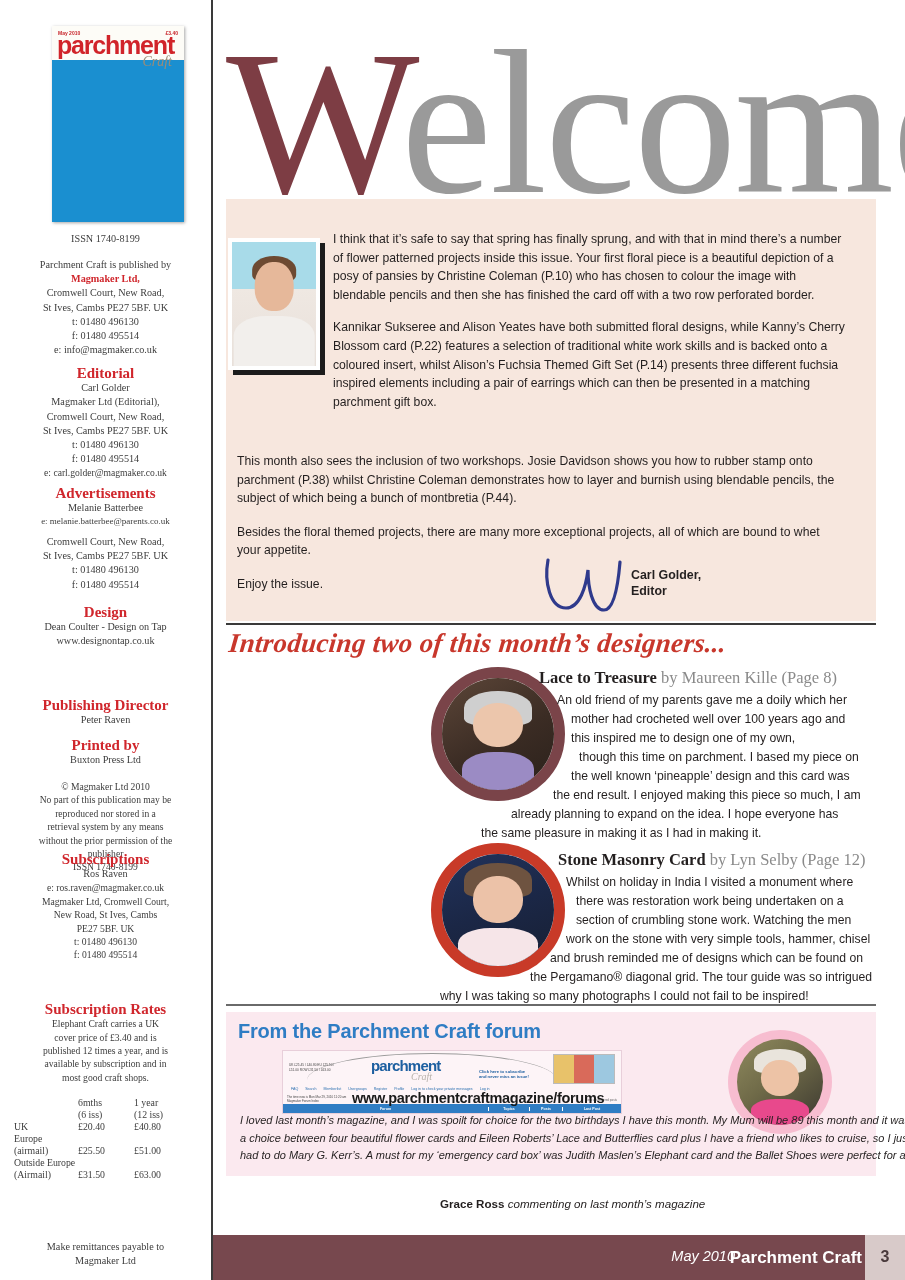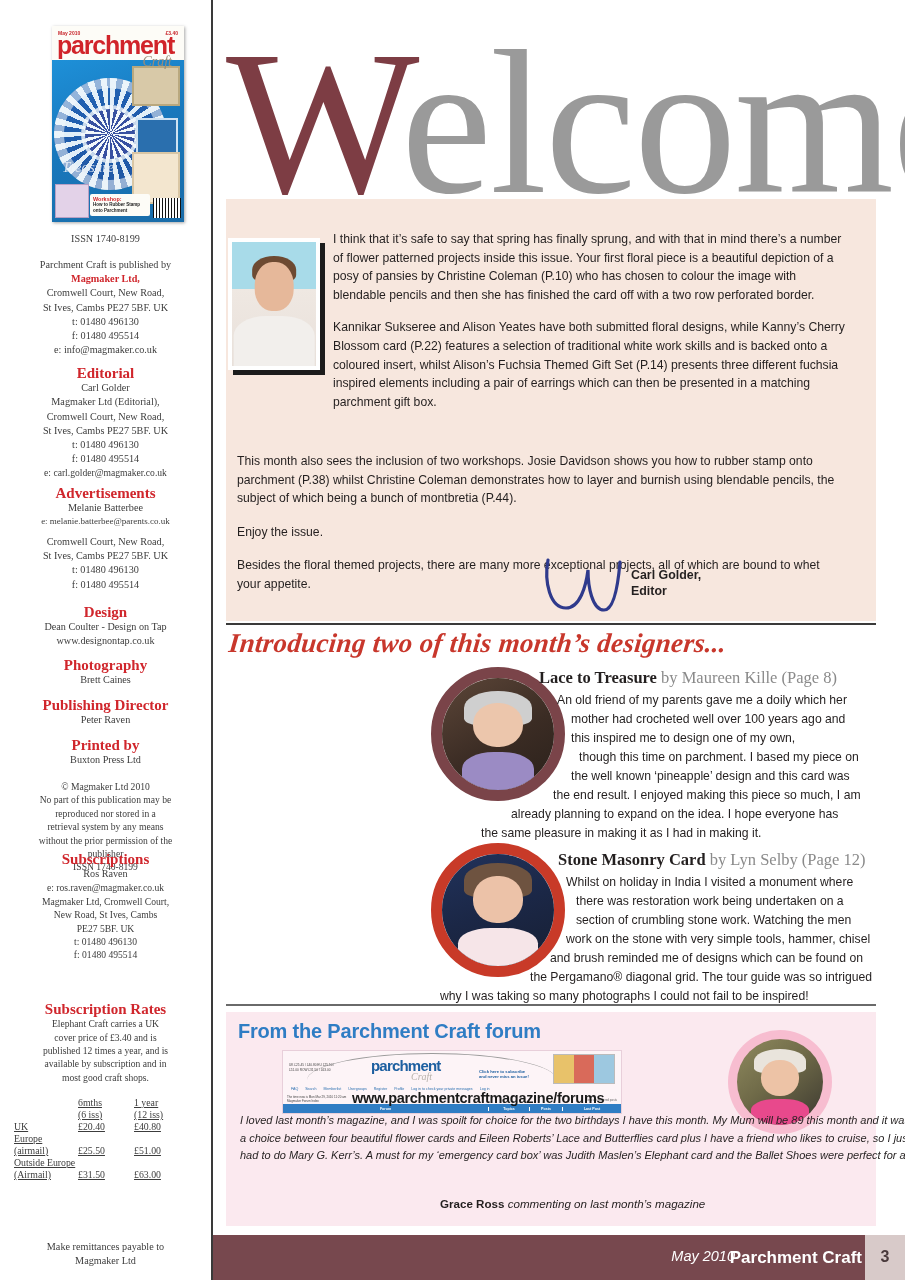--- a/index.html
+++ b/index.html
@@ -61,21 +61,21 @@
   .cover-thumb .cv-badge{position:absolute;left:3px;bottom:4px;width:32px;height:32px;background:#e3d2e8;border:1px solid #b9a0c4;}
   .cover-thumb .cv-bar{position:absolute;right:3px;bottom:4px;width:28px;height:20px;
     background:repeating-linear-gradient(90deg,#111 0 1px,#fff 1px 3px);}
 
   .sb-text{position:absolute;left:8px;right:8px;text-align:center;color:#3c3c3c;font-size:10.2px;line-height:14.2px;}
   .sb-head{color:#d0262c;font-weight:bold;font-size:15px;margin-bottom:1px;}
   .sb-red{color:#d0262c;font-weight:bold;}
   .sb-small{font-size:9.6px;line-height:13.4px;}
 
   .rates-table{width:100%;border-collapse:collapse;font-size:9.8px;color:#3c3c3c;}
-  .rates-table td{padding:0 0 1px 0;vertical-align:top;text-align:left;text-decoration:underline;}
+  .rates-table td{padding:0 0 1px 0;vertical-align:top;text-align:left;}
 
   
   .main{position:absolute;left:213px;top:0;right:0;bottom:0;}
 
   .masthead{position:absolute;left:13px;top:32px;width:660px;height:190px;}
   .masthead .wl{
     font-family:"Liberation Serif",serif;
     font-size:205px;line-height:182px;letter-spacing:-2px;white-space:nowrap;
   }
   .masthead .wl .w1{color:#7d3d44;}
@@ -162,21 +162,21 @@
   }
   .d1-text{position:absolute;left:326px;top:668px;width:386px;}
   .d1-text .l{display:block;white-space:nowrap;}
   .d2-text{position:absolute;left:345px;top:850px;width:372px;}
   .d2-text .l{display:block;white-space:nowrap;}
 
   .d-rule{position:absolute;left:13px;top:1004px;width:650px;height:1.5px;background:#6a6a6a;}
 
   
   .forum{
-    position:absolute;left:13px;top:1012px;width:650px;height:214px;
+    position:absolute;left:13px;top:1012px;width:650px;height:164px;
     background:#fbe9ef;
   }
   .forum-title{
     position:absolute;left:12px;top:8px;
     font-family:"Liberation Sans",sans-serif;font-weight:bold;
     font-size:20px;color:#2f7dc4;letter-spacing:-.2px;
   }
   .forum-shot{
     position:absolute;left:56px;top:38px;width:338px;height:62px;
     background:#fdf4f7;border:1px solid #e8cfda;overflow:hidden;
@@ -251,34 +251,20 @@
   }
 </style>
 </head>
 <body>
 
 <div class="page">
 
   <div class="sidebar">
 
     <div class="cover-thumb">
-      <div class="cv-body">
-        <div class="doily"></div>
-        <div class="cv-sq1"></div>
-        <div class="cv-sq2"></div>
-        <div class="cv-sq3"></div>
-        <div class="cv-treasure">Treasure</div>
-        <div class="cv-badge"></div>
-        <div class="cv-ws">
-          <b>Workshop:</b>
-          <span>How to Rubber Stamp</span>
-          <span>onto Parchment</span>
-        </div>
-        <div class="cv-bar"></div>
-      </div>
       <div class="cv-top"></div>
       <div class="cv-date">May 2010</div>
       <div class="cv-price">£3.40</div>
       <div class="cv-logo">parchment</div>
       <div class="cv-logo2">Craft</div>
     </div>
 
     <div class="sb-text" style="top:232px;">ISSN 1740-8199</div>
 
     <div class="sb-text" style="top:258px;">
@@ -314,24 +300,20 @@
       <div>t: 01480 496130</div>
       <div>f: 01480 495514</div>
     </div>
 
     <div class="sb-text" style="top:605px;">
       <div class="sb-head">Design</div>
       <div>Dean Coulter - Design on Tap</div>
       <div>www.designontap.co.uk</div>
     </div>
 
-    <div class="sb-text" style="top:658px;">
-      <div class="sb-head">Photography</div>
-      <div>Brett Caines</div>
-    </div>
 
     <div class="sb-text" style="top:698px;">
       <div class="sb-head">Publishing Director</div>
       <div>Peter Raven</div>
     </div>
 
     <div class="sb-text" style="top:738px;">
       <div class="sb-head">Printed by</div>
       <div>Buxton Press Ltd</div>
     </div>
@@ -432,22 +414,22 @@
       </div>
     </div>
 
     <div class="welcome-text" style="top:230px;">
       <p>I think that it’s safe to say that spring has finally sprung, and with that in mind there’s a number of flower patterned projects inside this issue. Your first floral piece is a beautiful depiction of a posy of pansies by Christine Coleman (P.10) who has chosen to colour the image with blendable pencils and then she has finished the card off with a two row perforated border.</p>
       <p>Kannikar Sukseree and Alison Yeates have both submitted floral designs, while Kanny’s Cherry Blossom card (P.22) features a selection of traditional white work skills and is backed onto a coloured insert, whilst Alison’s Fuchsia Themed Gift Set (P.14) presents three different fuchsia inspired elements including a pair of earrings which can then be presented in a matching parchment gift box.</p>
     </div>
 
     <div class="wide-text" style="top:452px;">
       <p>This month also sees the inclusion of two workshops. Josie Davidson shows you how to rubber stamp onto parchment (P.38) whilst Christine Coleman demonstrates how to layer and burnish using blendable pencils, the subject of which being a bunch of montbretia (P.44).</p>
+      <p>Besides the floral themed projects, there are many more exceptional projects, all of which are bound to whet your appetite.</p>
       <p>Enjoy the issue.</p>
-      <p>Besides the floral themed projects, there are many more exceptional projects, all of which are bound to whet your appetite.</p>
     </div>
 
     <div class="sig" style="top:556px;left:327px;">
       <svg width="110" height="60" viewBox="0 0 110 60">
         <path d="M8 4 C4 26, 10 52, 26 52 C40 52, 46 30, 48 14 C48 30, 52 54, 64 54 C74 54, 78 30, 80 6" fill="none" stroke="#2f3a8c" stroke-width="3.2" stroke-linecap="round"></path>
       </svg>
     </div>
 
     <div class="sig-name" style="top:568px;left:418px;">
       <div>Carl Golder,</div>

